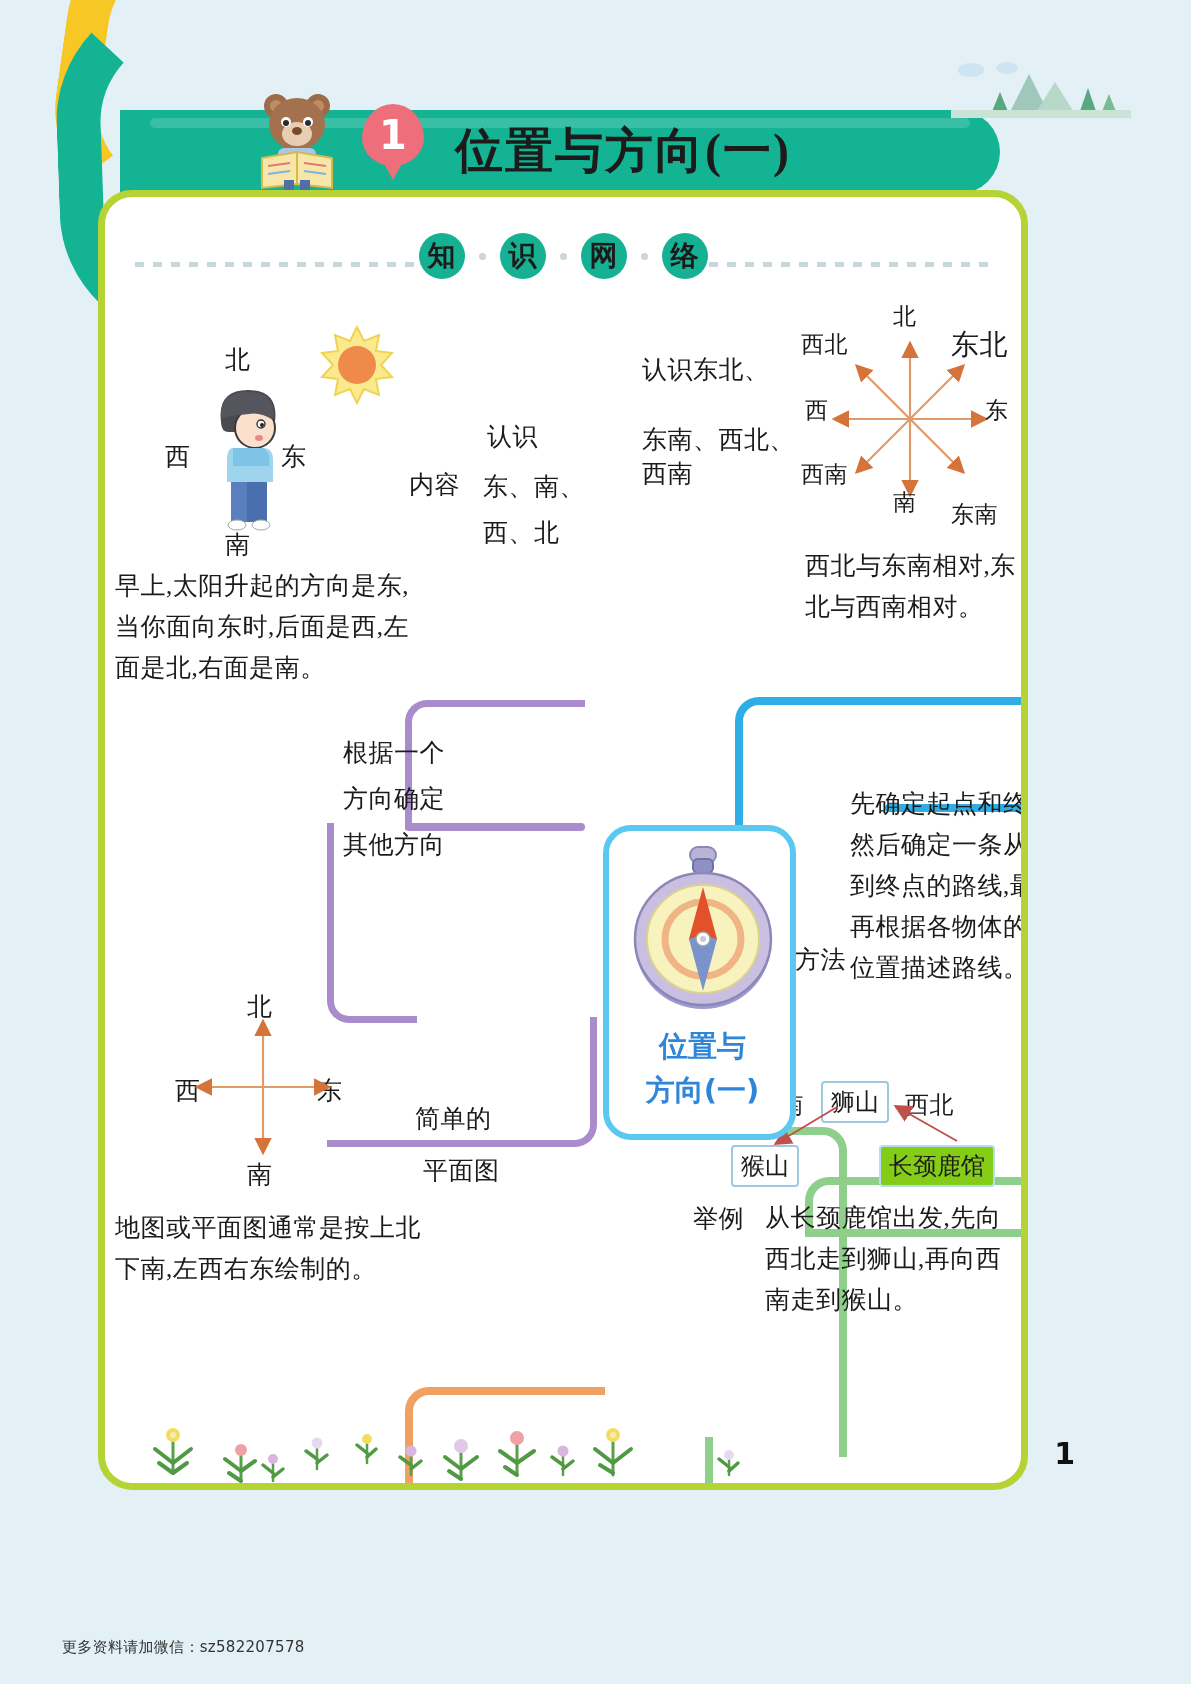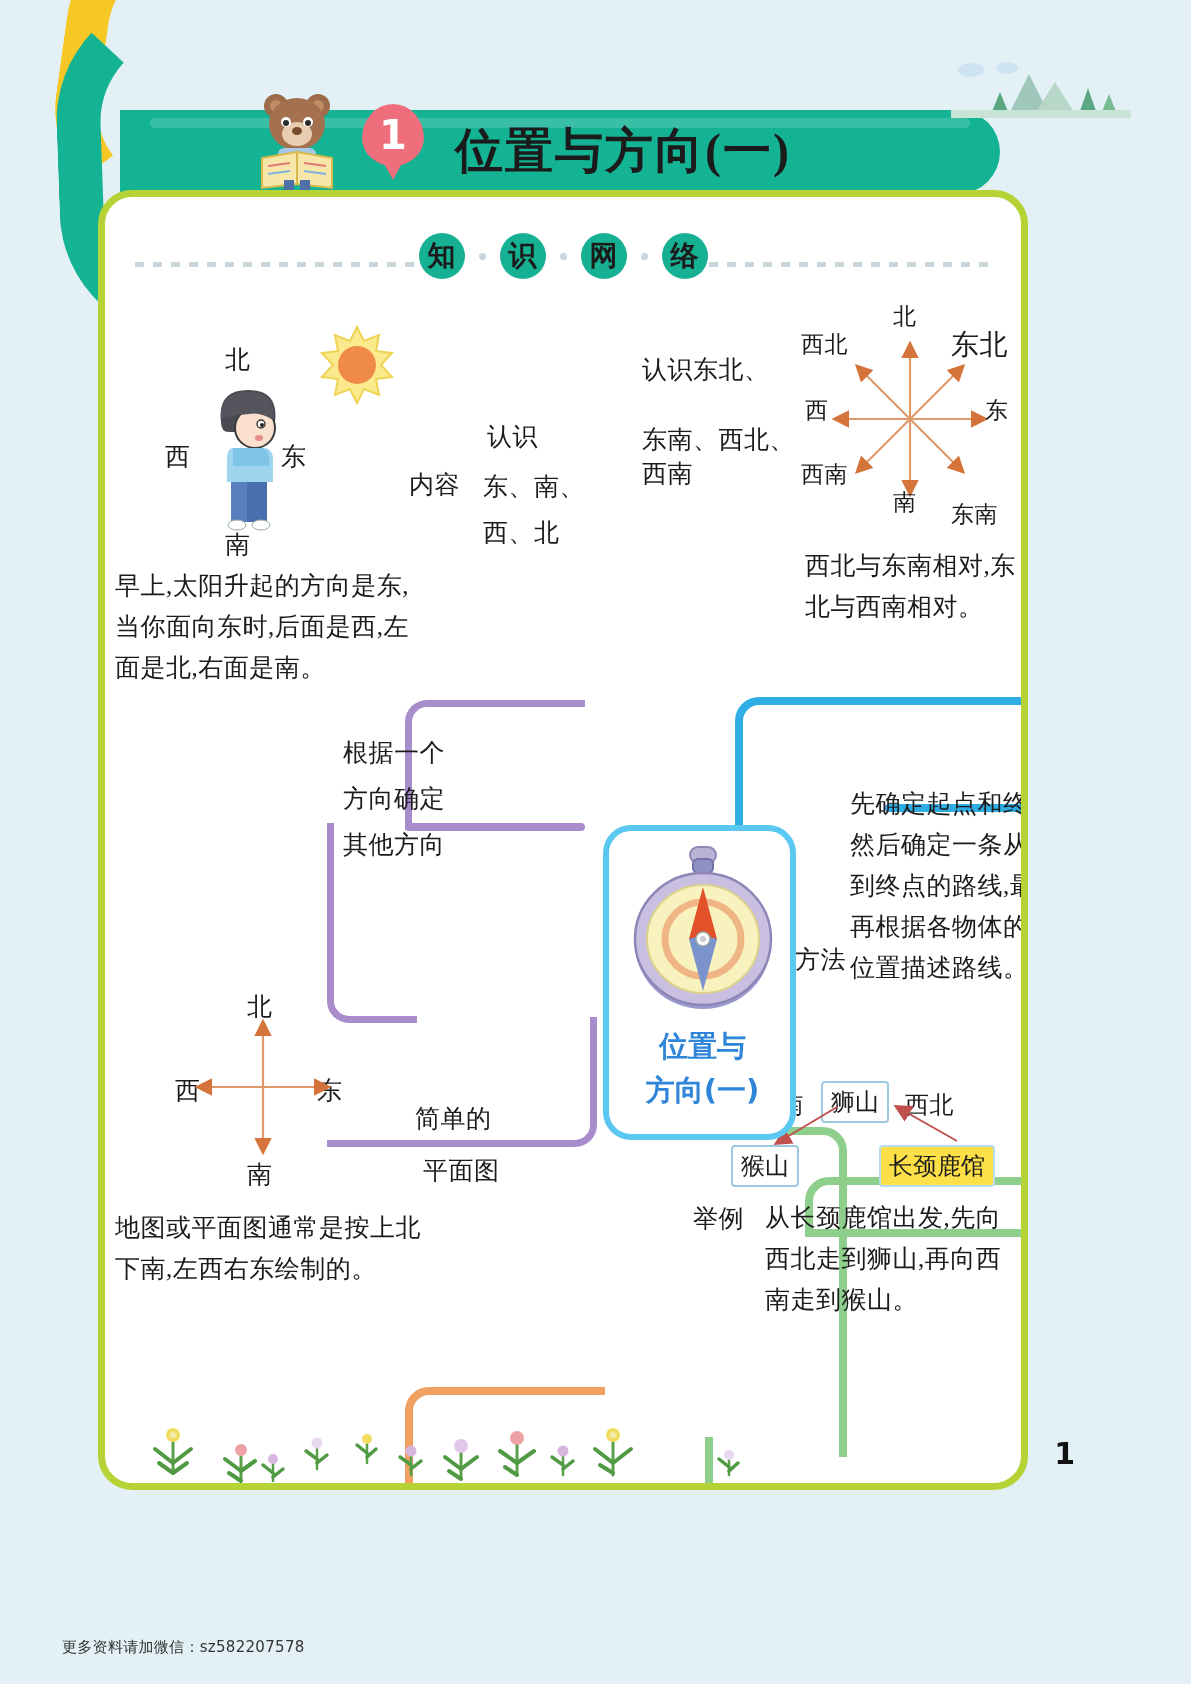--- a/index.html
+++ b/index.html
@@ -139,21 +139,21 @@
     font-family:"DejaVu Sans","Liberation Sans",sans-serif;
     font-size:29px;font-weight:700;color:#2f86d8;line-height:44px;padding-left:6px;
   }
 
   
   .hl-box{
     position:absolute;background:#fff;border:2px solid #9dc9e0;
     border-radius:4px;font-size:24px;line-height:34px;padding:2px 8px;
     box-sizing:border-box;color:#1b1b1b;
   }
-  .hl-box.blue-fill{background:#fde047;border-color:#b9dbf0;}
+  .hl-box.blue-fill{background:#84cc16;border-color:#b9dbf0;}
 
   
   .pageno{
     position:absolute;right:116px;top:1436px;
     font-family:"DejaVu Sans","Liberation Sans",sans-serif;
     font-size:30px;font-weight:700;color:#111;
   }
   .footer-note{
     position:absolute;left:62px;top:1638px;
     font-family:"DejaVu Sans","Liberation Sans",sans-serif;

